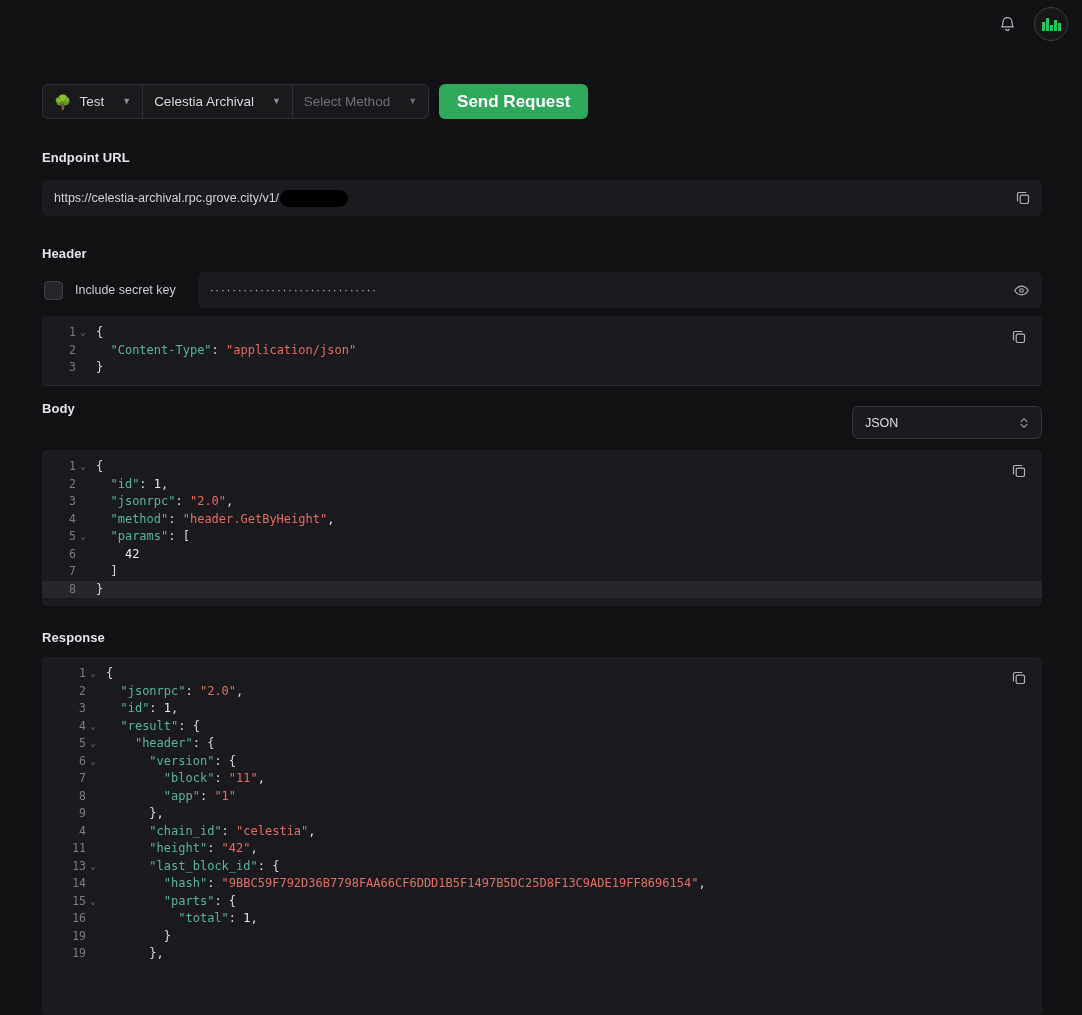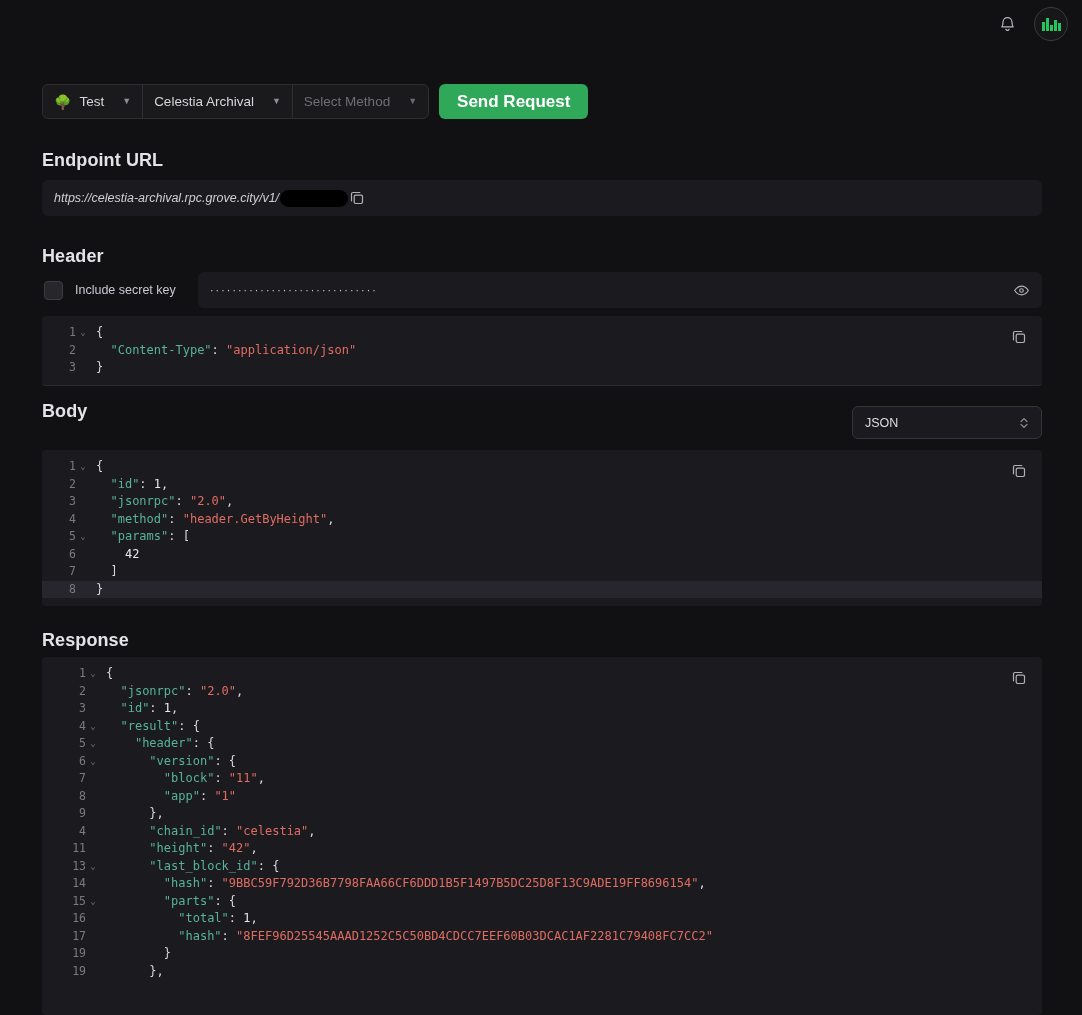--- a/index.html
+++ b/index.html
@@ -63,34 +63,34 @@
   .send-btn {
     height: 35px; padding: 0 18px; border: none; border-radius: 6px;
     background: #2fa85a; color: #ffffff; font-size: 17px;
     font-family: "Liberation Sans", sans-serif; font-weight: 600;
     cursor: pointer;
   }
 
   
   .section-label {
     position: absolute; left: 42px;
-    font-size: 18px; font-weight: 700; color: #e3e3e8;
+    font-size: 13px; font-weight: 700; color: #e3e3e8;
     letter-spacing: .1px;
   }
 
   
   .panel {
     position: absolute; left: 42px; width: 1000px;
     background: #1b1b1f; border-radius: 6px;
   }
 
   
   .url-row {
     top: 180px; height: 36px; display: flex; align-items: center;
-    padding: 0 10px 0 12px;  font-style: italic;
+    padding: 0 10px 0 12px; justify-content: space-between;
   }
   .url-text { font-size: 12.5px; color: #cfcfd6; display: flex; align-items: center; }
   .url-redact {
     display: inline-block; width: 68px; height: 17px;
     background: #000000; border-radius: 9px; margin-left: 1px;
   }
 
   
   .secret-row {
     top: 272px; height: 36px; background: transparent;
@@ -391,25 +391,20 @@
         <span class="ln wide">15</span>
         <span class="fold">⌄</span>
         <span class="ctext"><span>        </span><span class="k">"parts"</span><span class="p">: {</span></span>
       </div>
       <div class="code-line">
         <span class="ln wide">16</span>
         <span class="fold"></span>
         <span class="ctext"><span>          </span><span class="k">"total"</span><span class="p">: </span><span class="n">1</span><span class="p">,</span></span>
       </div>
       <div class="code-line">
-        <span class="ln wide">17</span>
-        <span class="fold"></span>
-        <span class="ctext"><span>          </span><span class="k">"hash"</span><span class="p">: </span><span class="s">"8FEF96D25545AAAD1252C5C50BD4CDCC7EEF60B03DCAC1AF2281C79408FC7CC2"</span></span>
-      </div>
-      <div class="code-line">
         <span class="ln wide">19</span>
         <span class="fold"></span>
         <span class="ctext"><span>        </span><span class="p">}</span></span>
       </div>
       <div class="code-line">
         <span class="ln wide">19</span>
         <span class="fold"></span>
         <span class="ctext"><span>      </span><span class="p">},</span></span>
       </div>
     </div>

